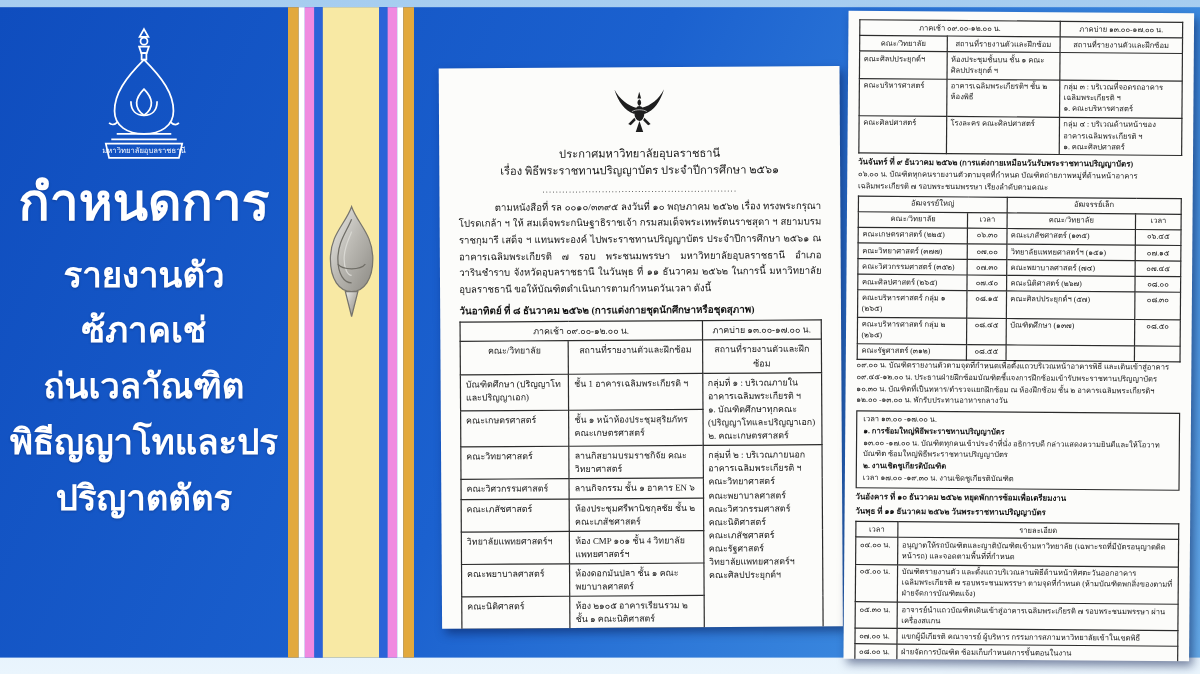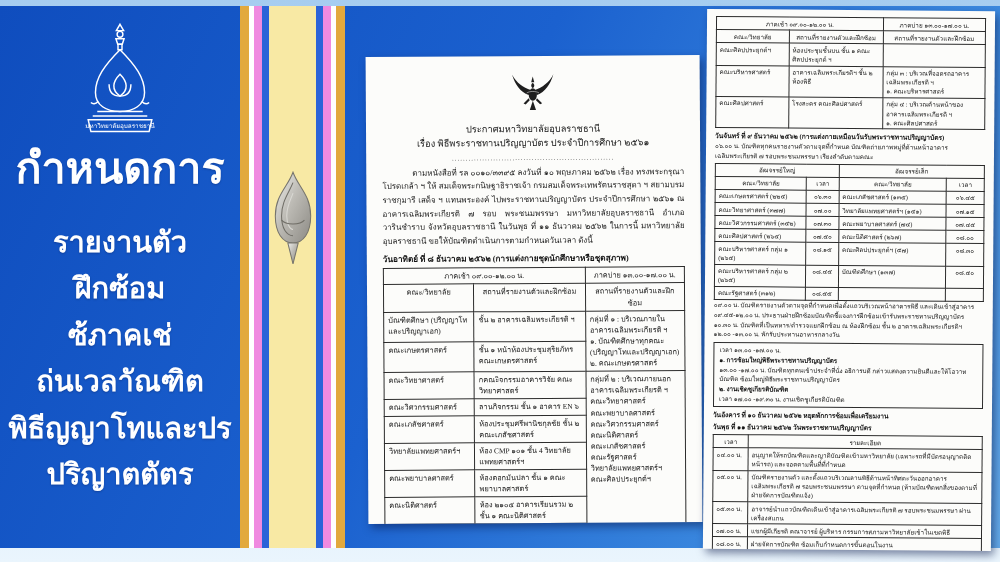--- a/index.html
+++ b/index.html
@@ -17,21 +17,21 @@
   .s-blue  { width:7px;  background:#2b63d8; }
   .s-cream { width:47px; background:#f8e9a4; }
   .ornament { position:absolute; left:267px; top:170px; width:52px; height:96px; z-index:3; }
 
   
   .left-col { position:absolute; left:0; top:6px; width:240px; height:542px; z-index:4;
               display:flex; flex-direction:column; align-items:center; color:#fff;text-align:right; }
   .seal-svg { width:100px; height:114px; margin-top:14px; }
   .poster-title { font-size:43px; font-weight:bold; margin-top:0px; text-shadow:0 1px 2px rgba(0,0,40,.25); }
   .poster-lines { display:flex; flex-direction:column; align-items:center;
-                  font-size:29px; font-weight:bold; line-height:1.6; margin-top:17px;
+                  font-size:29px; font-weight:bold; line-height:1.6; margin-top:5px;
                   text-shadow:0 1px 2px rgba(0,0,40,.25); }
 
   
   .doc { position:absolute; background:#fcfcfa; box-shadow:3px 4px 8px rgba(5,20,70,.5);
          color:#141414; font-family:"Liberation Serif",serif; z-index:5; box-sizing:border-box; overflow:hidden; }
   .doc1 { left:367px; top:56px; width:334px; height:467px; padding:8px 16px 10px; transform:rotate(-0.35deg); }
   .doc2 { left:705px; top:10px; width:288px; height:540px; padding:7px 9px; transform:rotate(0.45deg); }
 
   .garuda-svg { display:block; margin:2px auto 2px; width:62px; height:54px; }
   .doc1-head { text-align:center; font-size:9.3px; line-height:1.55; }
@@ -98,21 +98,20 @@
       <path d="M67,69 C67,78 62,82 55,82"></path>
       <path d="M31,88 c-3,3 -6,3 -8,1 m56,-1 c3,3 6,3 8,1"></path>
       <path d="M30,99 h50"></path>
       <path d="M25,104 h60"></path>
       <path d="M20,108 h70 l-3,13 h-64 z"></path>
       <text x="55" y="117" text-anchor="middle" font-size="7" fill="#ffffff" stroke="none">มหาวิทยาลัยอุบลราชธานี</text>
     </svg>
     <div class="poster-title">กำหนดการ</div>
     <div class="poster-lines">
       <span>รายงานตัว</span>
-      <span>ฝึกซ้อม</span>
       <span>ซ้ภาคเช่</span>
       <span>ถ่นเวลาัณฑิต</span>
       <span>พิธีญญาโทและปร</span>
       <span>ปริญาตตัตร</span>
     </div>
   </div>
 
   <div class="doc doc1">
     <svg class="garuda-svg" viewBox="0 0 120 80">
       <g fill="#1e1e1e">
@@ -146,32 +145,32 @@
         <th colspan="2" class="cth">ภาคเช้า ๐๙.๐๐-๑๒.๐๐ น.</th>
         <th class="cth">ภาคบ่าย ๑๓.๐๐-๑๗.๐๐ น.</th>
       </tr>
       <tr>
         <th class="cth">คณะ/วิทยาลัย</th>
         <th class="cth">สถานที่รายงานตัวและฝึกซ้อม</th>
         <th class="cth">สถานที่รายงานตัวและฝึกซ้อม</th>
       </tr>
       <tr>
         <td>บัณฑิตศึกษา (ปริญญาโทและปริญญาเอก)</td>
-        <td>ชั้น ๒ อาคารเฉลิมพระเกียรติ ฯ</td>
+        <td>ชั้น 1 อาคารเฉลิมพระเกียรติ ฯ</td>
         <td rowspan="2" class="pre">กลุ่มที่ ๑ : บริเวณภายในอาคารเฉลิมพระเกียรติ ฯ
 ๑. บัณฑิตศึกษาทุกคณะ (ปริญญาโทและปริญญาเอก)
 ๒. คณะเกษตรศาสตร์</td>
       </tr>
       <tr>
         <td>คณะเกษตรศาสตร์</td>
         <td>ชั้น ๑ หน้าห้องประชุมสุริยภัทร คณะเกษตรศาสตร์</td>
       </tr>
       <tr>
         <td>คณะวิทยาศาสตร์</td>
-        <td>กคณะิจกรรมอาคารวิจัย คณะวิทยาศาสตร์</td>
+        <td>ลานกิสยามบรมราชกิจัย คณะวิทยาศาสตร์</td>
         <td rowspan="7" class="pre">กลุ่มที่ ๒ : บริเวณภายนอกอาคารเฉลิมพระเกียรติ ฯ
 คณะวิทยาศาสตร์
 คณะพยาบาลศาสตร์
 คณะวิศวกรรมศาสตร์
 คณะนิติศาสตร์
 คณะเภสัชศาสตร์
 คณะรัฐศาสตร์
 วิทยาลัยแพทยศาสตร์ฯ
 คณะศิลปประยุกต์ฯ</td>
       </tr>

